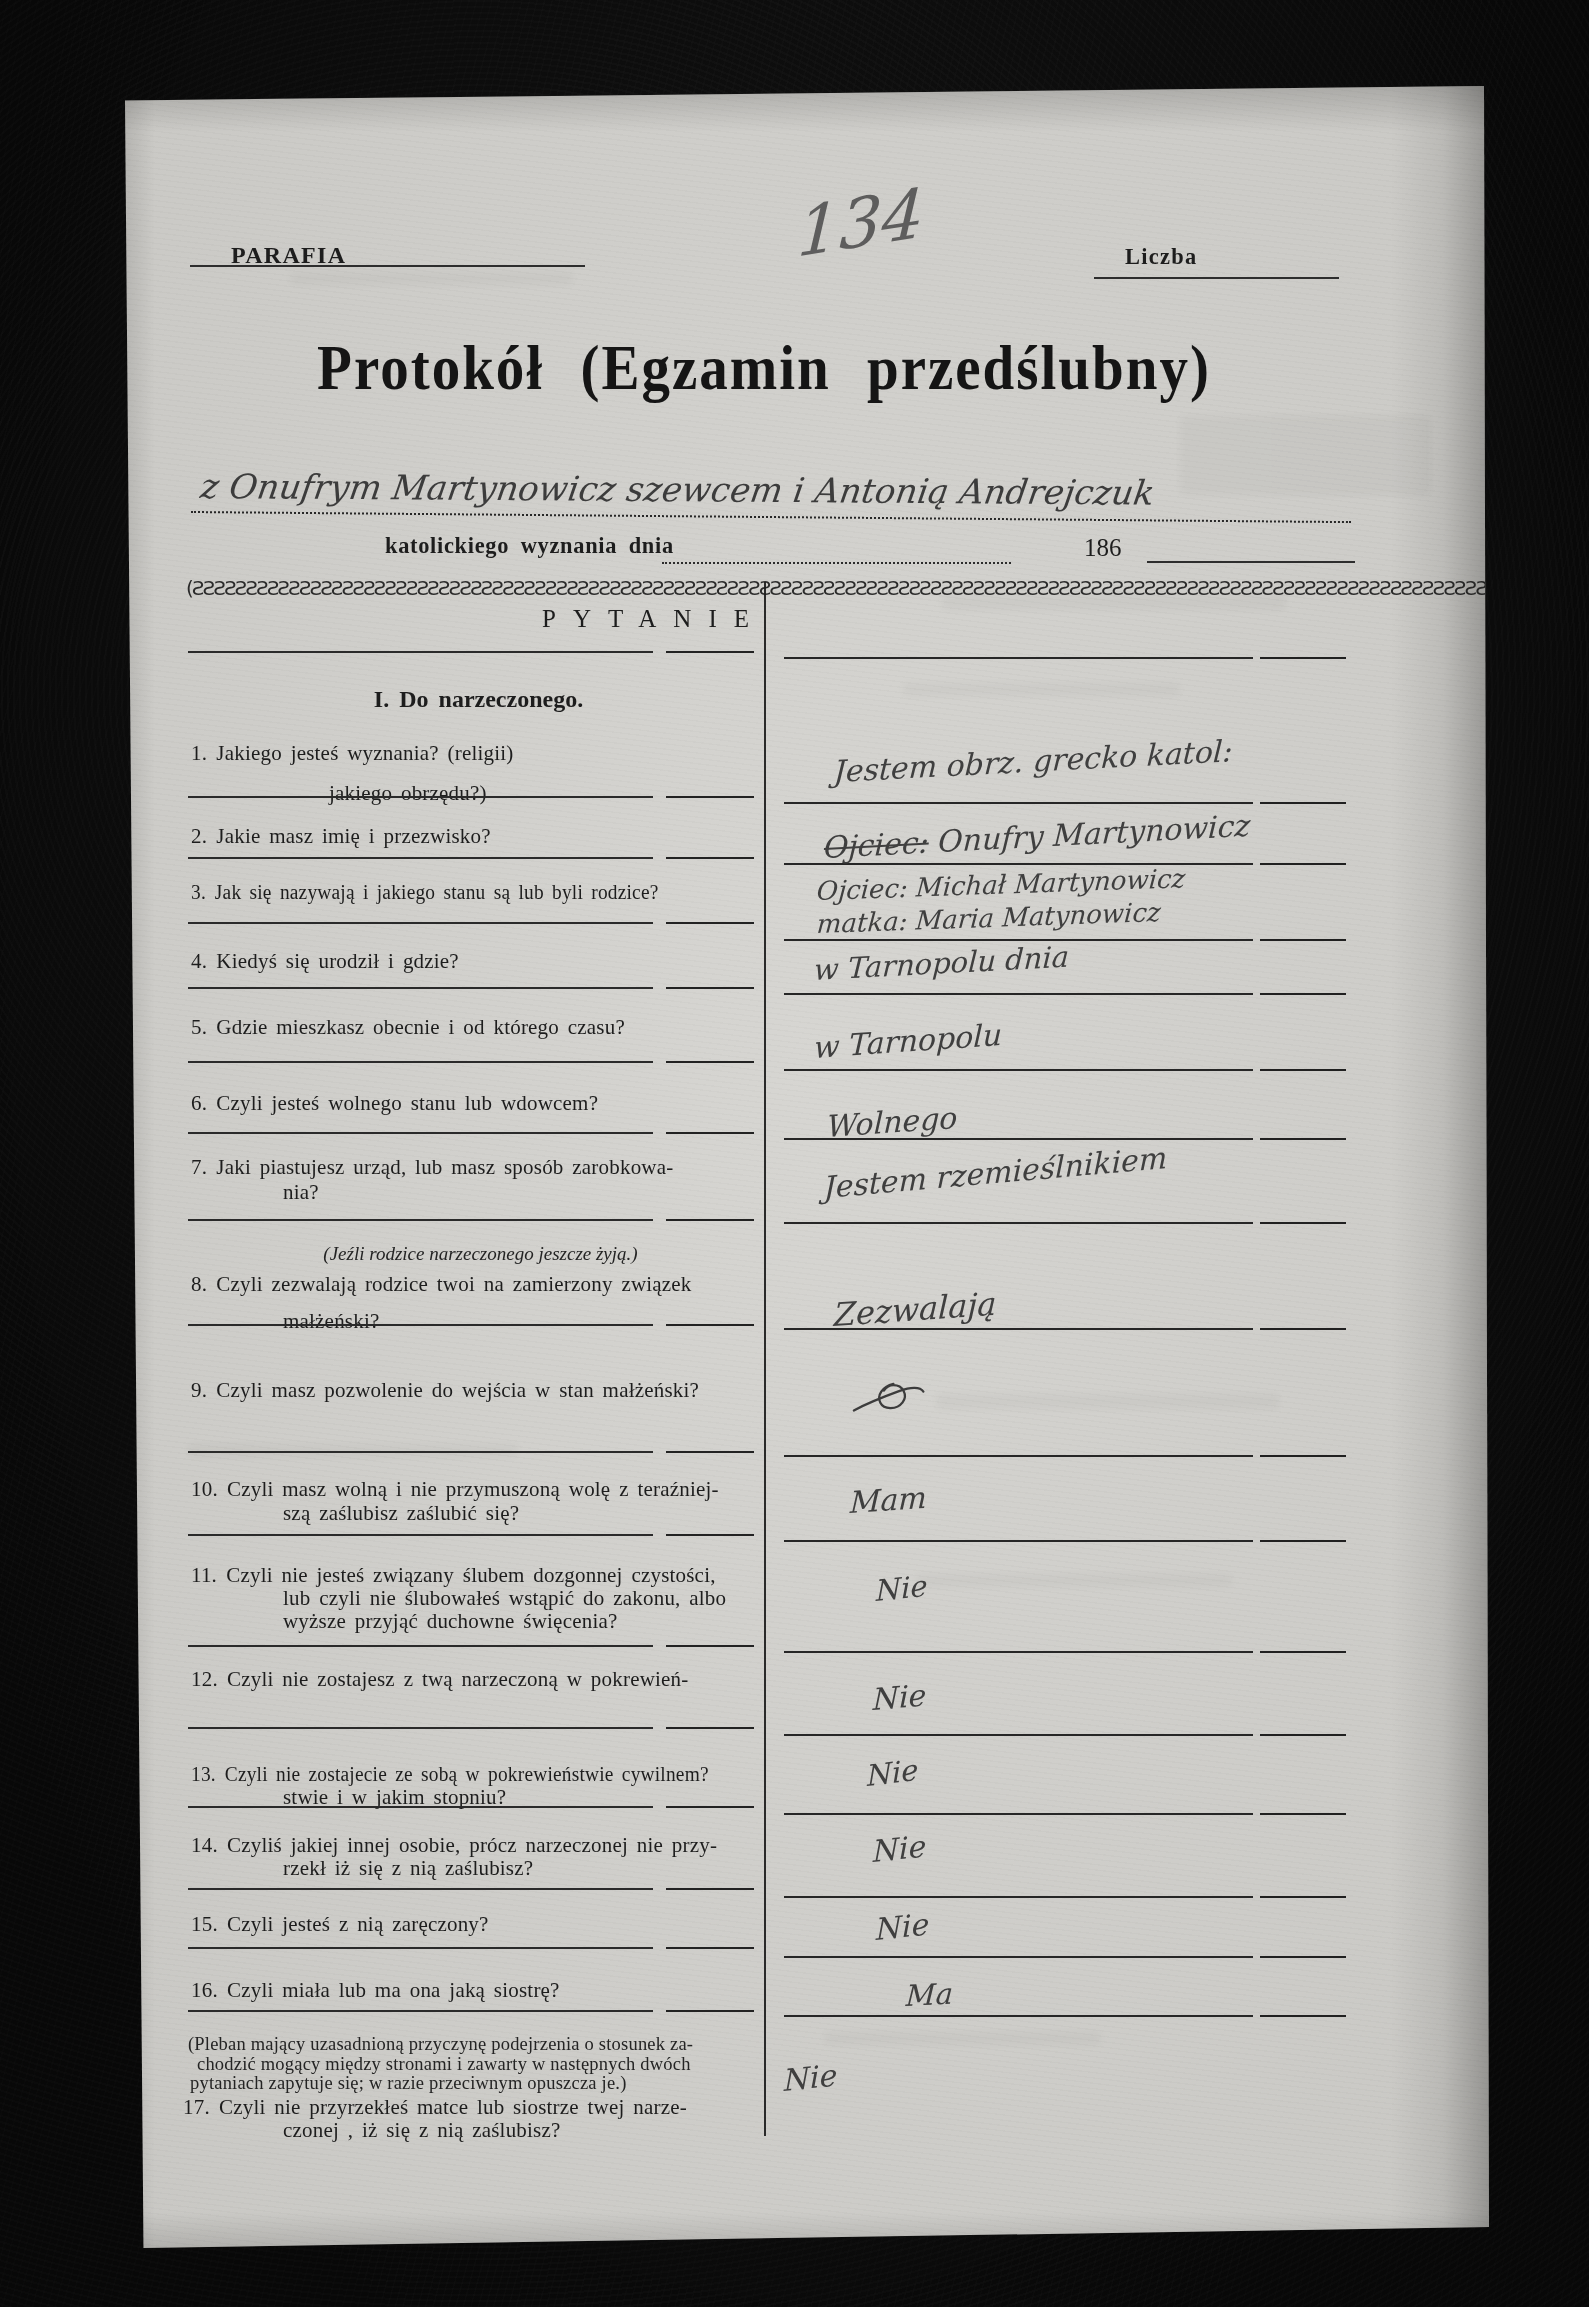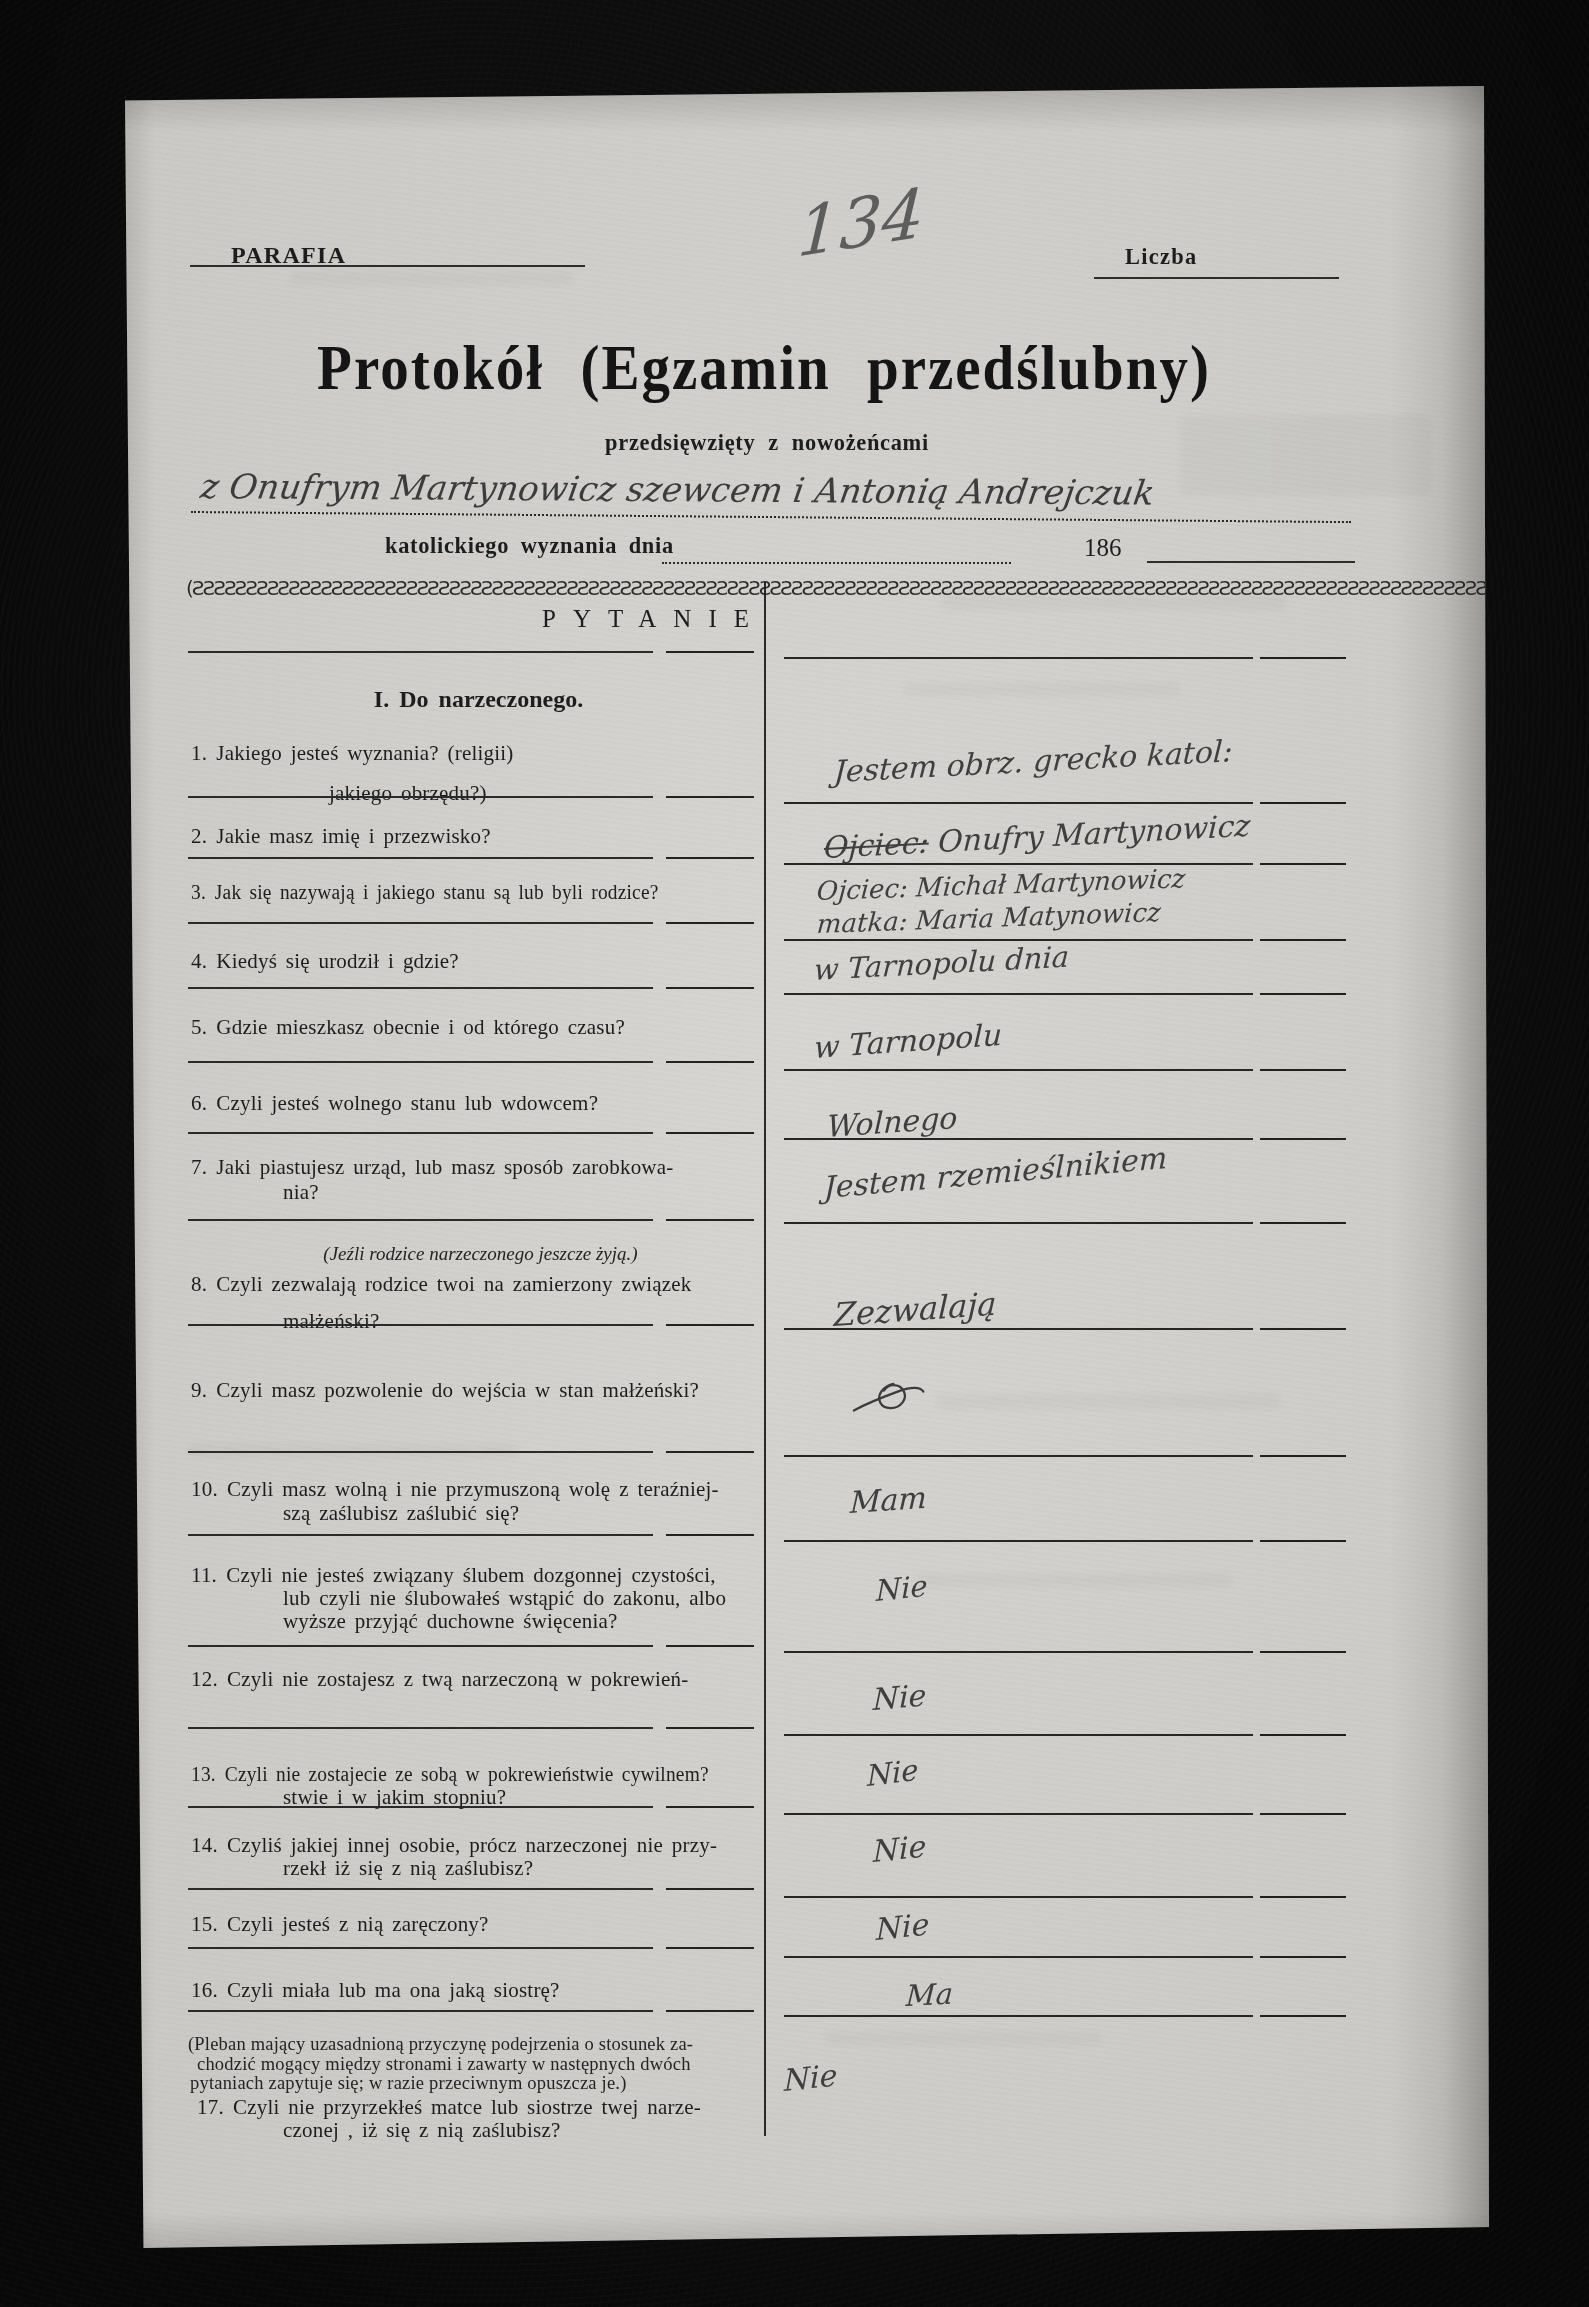--- a/index.html
+++ b/index.html
@@ -85,21 +85,20 @@
 
   <div id="parafia" class="abs print">PARAFIA</div>
   <div class="rule" style="left:65px;top:179px;width:395px;"></div>
 
   <div id="pagenum" class="abs">134</div>
 
   <div id="liczba" class="abs print">Liczba</div>
   <div class="rule" style="left:969px;top:191px;width:245px;"></div>
 
   <div id="title" class="abs print">Protokół (Egzamin przedślubny)</div>
-  <div id="subtitle" class="abs print">przedsięwzięty z nowożeńcami</div>
 
   <div id="names" class="abs">z Onufrym Martynowicz szewcem i Antonią Andrejczuk</div>
   <div id="names-rule" class="abs" style="height:0;"></div>
 
   <div id="dateline" class="abs print">katolickiego wyznania dnia</div>
   <div id="date-dots" class="dotline"></div>
   <div id="year" class="abs print">186</div>
   <div id="year-rule" class="rule"></div>
 
   <div id="squiggle" class="abs">(ƧƧƧƧƧƧƧƧƧƧƧƧƧƧƧƧƧƧƧƧƧƧƧƧƧƧƧƧƧƧƧƧƧƧƧƧƧƧƧƧƧƧƧƧƧƧƧƧƧƧƧƧƧƧƧƧƧƧƧƧƧƧƧƧƧƧƧƧƧƧƧƧƧƧƧƧƧƧƧƧƧƧƧƧƧƧƧƧƧƧƧƧƧƧƧƧƧƧƧƧƧƧƧƧƧƧƧƧƧƧƧƧƧƧƧƧƧƧƧƧƧƧƧƧƧƧƧƧƧƧ)</div>
@@ -186,21 +185,21 @@
       <div class="sep-l" style="top: 1860px;"></div>
       <div class="sep-r" style="top: 1869px;"></div>
       <div class="ans" style="left: 751px; top: 1826px; font-size: 30px; transform: rotate(-6deg) skewX(-6deg);">Nie</div>
       <div class="q-line" style="left: 66px; top: 1892px; font-family: Liberation Serif, serif;"><span class="q-num">16.</span>Czyli miała lub ma ona jaką siostrę?</div>
       <div class="sep-l" style="top: 1923px;"></div>
       <div class="sep-r" style="top: 1928px;"></div>
       <div class="ans" style="left: 781px; top: 1893px; font-size: 29px; transform: rotate(-3deg) skewX(-6deg);">Ma</div>
       <div class="q-note-line" style="left: 63px; top: 1948px;">(Pleban mający uzasadnioną przyczynę podejrzenia o stosunek za-</div>
       <div class="q-note-line" style="left: 72px; top: 1968px;">chodzić mogący między stronami i zawarty w następnych dwóch</div>
       <div class="q-note-line" style="left: 65px; top: 1987px;">pytaniach zapytuje się; w razie przeciwnym opuszcza je.)</div>
-      <div class="q-line" style="left: 72px; top: 2009px;"><span class="q-num">17.</span>Czyli nie przyrzekłeś matce lub siostrze twej narze-</div>
+      <div class="q-line" style="left: 58px; top: 2009px;"><span class="q-num">17.</span>Czyli nie przyrzekłeś matce lub siostrze twej narze-</div>
       <div class="q-line" style="left: 158px; top: 2032px;">czonej , iż się z nią zaślubisz?</div>
       <div class="ans" style="left: 659px; top: 1977px; font-size: 30px; transform: rotate(-6deg) skewX(-6deg);">Nie</div>
     </div>
 
   <div class="smudge" style="left:165px;top:186px;width:283px;height:13px;"></div>
   <div class="smudge" style="left:1055px;top:330px;width:250px;height:79px;"></div>
   <div class="smudge" style="left:817px;top:508px;width:343px;height:16px;"></div>
   <div class="smudge" style="left:778px;top:597px;width:277px;height:13px;"></div>
   <div class="smudge" style="left:811px;top:1308px;width:343px;height:14.5px;"></div>
   <div class="smudge" style="left:791px;top:1488px;width:316px;height:13px;"></div>

